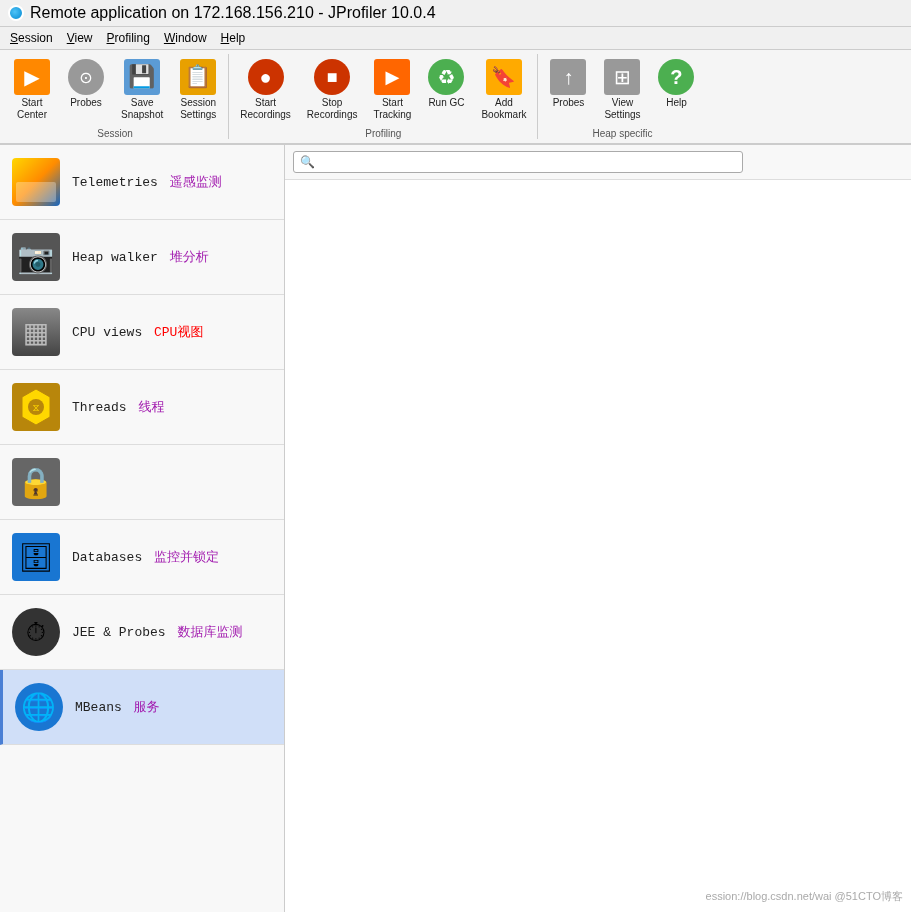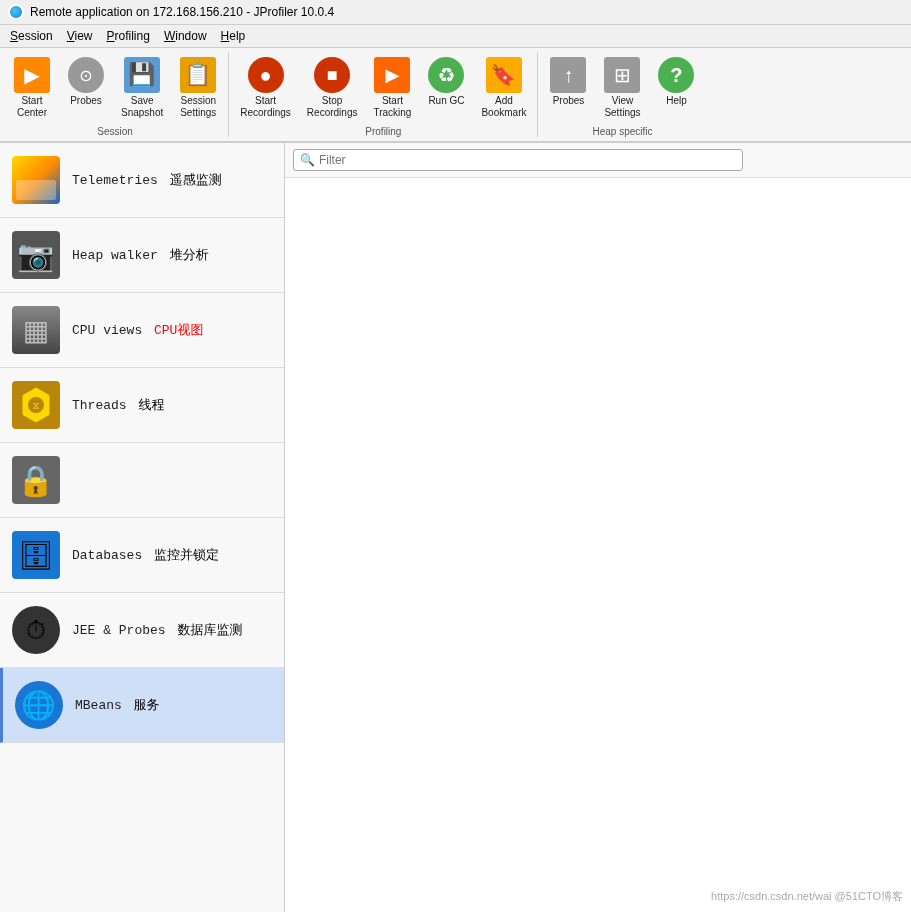--- a/index.html
+++ b/index.html
@@ -6,21 +6,21 @@
     body { font-family: 'Segoe UI', Arial, sans-serif; font-size: 12px; background: #f0f0f0; width: 911px; height: 912px; overflow: hidden; }
 
     
     .title-bar {
       background: #f0f0f0;
       padding: 4px 8px;
       display: flex;
       align-items: center;
       gap: 6px;
       border-bottom: 1px solid #ccc;
-      font-size: 12px;
+      font-size: 16px;
     }
     .title-bar .app-icon {
       width: 16px; height: 16px;
       background: radial-gradient(circle at 40% 40%, #4fc3f7, #0288d1);
       border-radius: 50%;
       border: 2px solid #fff;
       flex-shrink: 0;
     }
 
     
@@ -107,21 +107,21 @@
       width: 48px; height: 48px;
       flex-shrink: 0;
       display: flex; align-items: center; justify-content: center;
     }
     .sidebar-label {
       font-family: 'Courier New', monospace;
       font-size: 13px;
       color: #222;
     }
     .sidebar-label .chinese {
-      color: #000000;
+      color: #a21caf;
       margin-left: 4px;
     }
 
     
     .content-area {
       flex: 1;
       display: flex;
       flex-direction: column;
       background: white;
     }
@@ -383,24 +383,23 @@
       </span>
     </div>
 
   </div>
 
   <div class="content-area">
 
     <div class="filter-bar">
       <div class="filter-input-wrapper">
         <span class="filter-icon">🔍</span>
-        <input class="filter-input" type="text" placeholder="Filter" style="">
       </div>
     </div>
 
     <div class="content-main">
     </div>
   </div>
 </div>
 
 <div style="position:fixed;bottom:8px;right:8px;font-size:11px;color:#aaa;">
-  <span>https://csdn.csdn.net/wai  @51CTO博客</span>
+  <span>ession://blog.csdn.net/wai  @51CTO博客</span>
 </div>
 
 </body></html>

